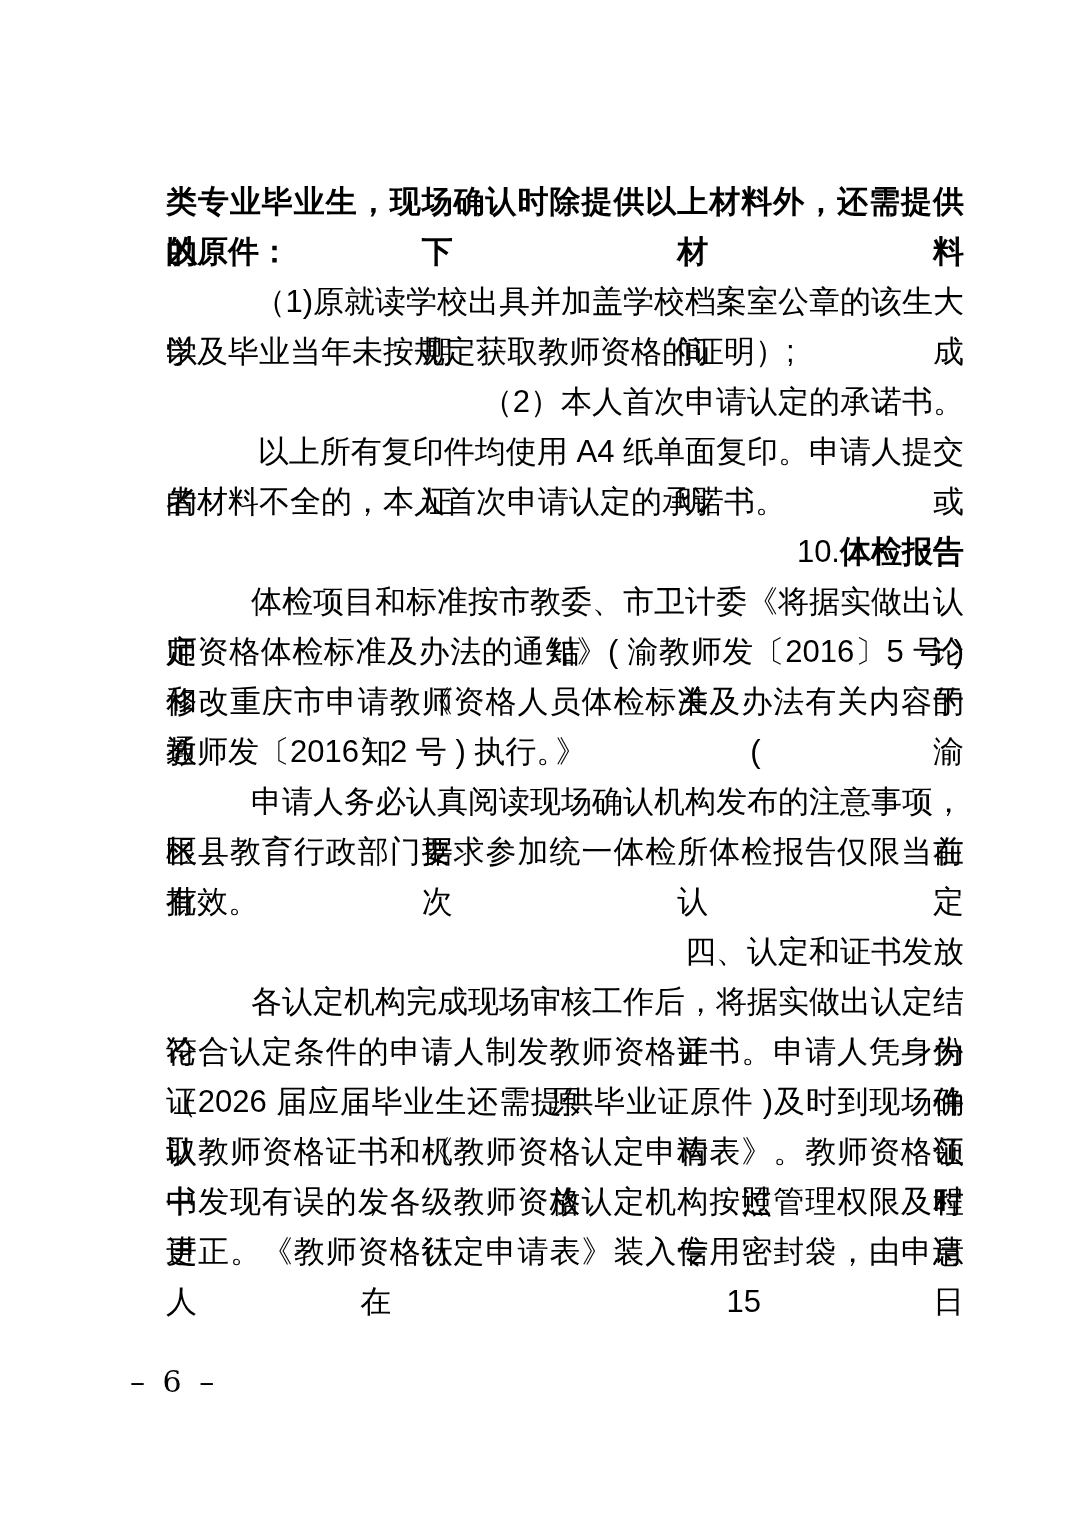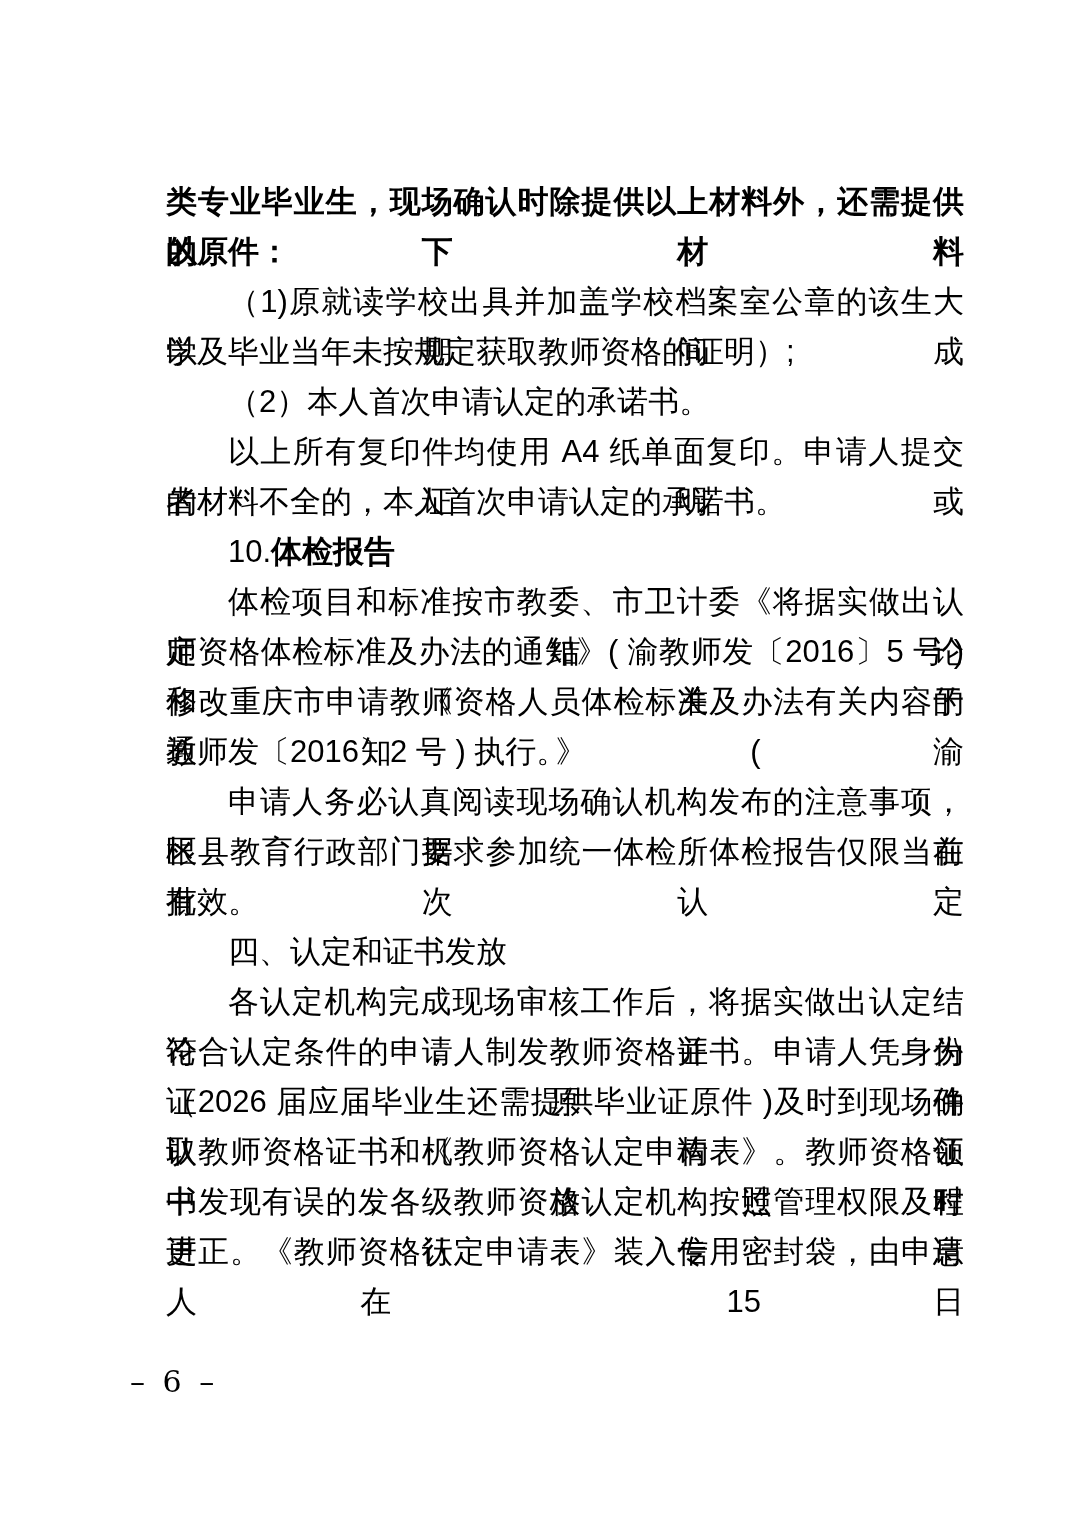--- a/index.html
+++ b/index.html
@@ -31,20 +31,21 @@
     margin-left: 38px;
   }
   .line.fill {
     white-space: normal;
     text-align: justify;
     text-align-last: justify;
     text-justify: inter-character;
   }
   .line.indent {
     text-indent: 2em;
+    text-align: right;
   }
   .line .b {
     font-weight: bold;
   }
   .footer {
     position: absolute;
     left: 130px;
     top: 1364px;
     font-family: "DejaVu Serif", serif;
     font-size: 30px;

